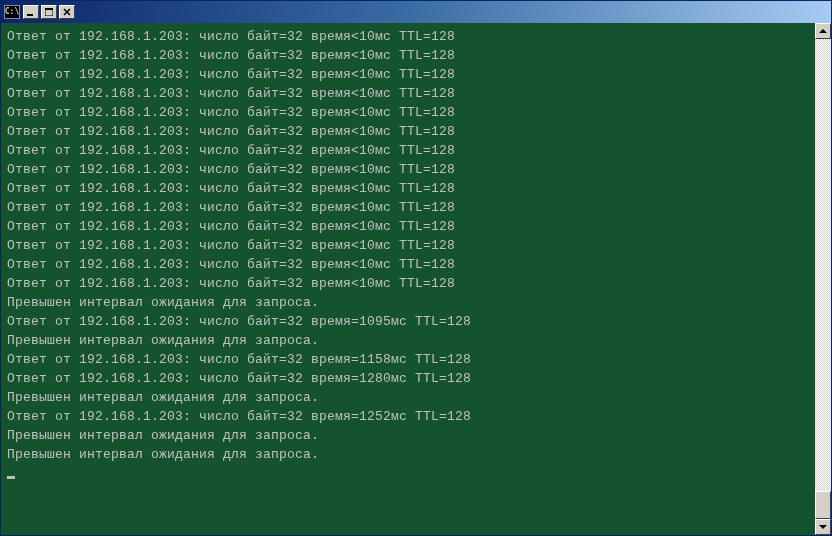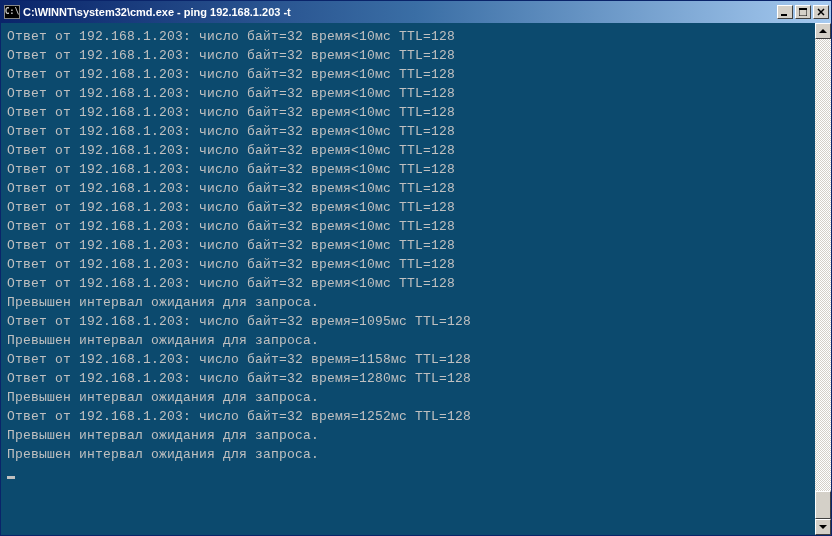--- a/index.html
+++ b/index.html
@@ -32,21 +32,21 @@
     background:#d4d0c8;
     border:1px solid #fff;
     border-right-color:#404040;border-bottom-color:#404040;
     box-sizing:border-box;
     display:flex;align-items:center;justify-content:center;
     cursor:pointer;
   }
   .win-btn svg{display:block;}
   .client{
     flex:1;display:flex;min-height:0;
-    background:#0c4a6e;
+    background:#14532d;
   }
   .console{
     flex:1;
     color:#c0c0c0;
     font-family:"Lucida Console","Courier New",monospace;
     font-size:13px;
     line-height:19px;
     padding:4px 0 0 6px;
     white-space:pre;
     overflow:hidden;
@@ -75,21 +75,20 @@
   .cursor{display:inline-block;width:8px;height:3px;background:#c0c0c0;vertical-align:baseline;position:relative;top:2px;}
 </style>
 </head>
 <body>
 
 <div class="window">
   <div class="titlebar">
     <div class="app-icon">
         <span>C:\</span>
       </div>
-    <div class="title-text">C:\WINNT\system32\cmd.exe - ping 192.168.1.203 -t</div>
     <div class="win-buttons">
       <div class="win-btn">
         <svg width="8" height="8" viewBox="0 0 8 8">
             <rect x="0" y="6" width="6" height="2" fill="#000"></rect>
           </svg>
       </div>
       <div class="win-btn">
         <svg width="8" height="8" viewBox="0 0 8 8">
             <rect x="0" y="0" width="8" height="8" fill="none" stroke="#000" stroke-width="1"></rect>
             <rect x="0" y="0" width="8" height="2" fill="#000"></rect>

